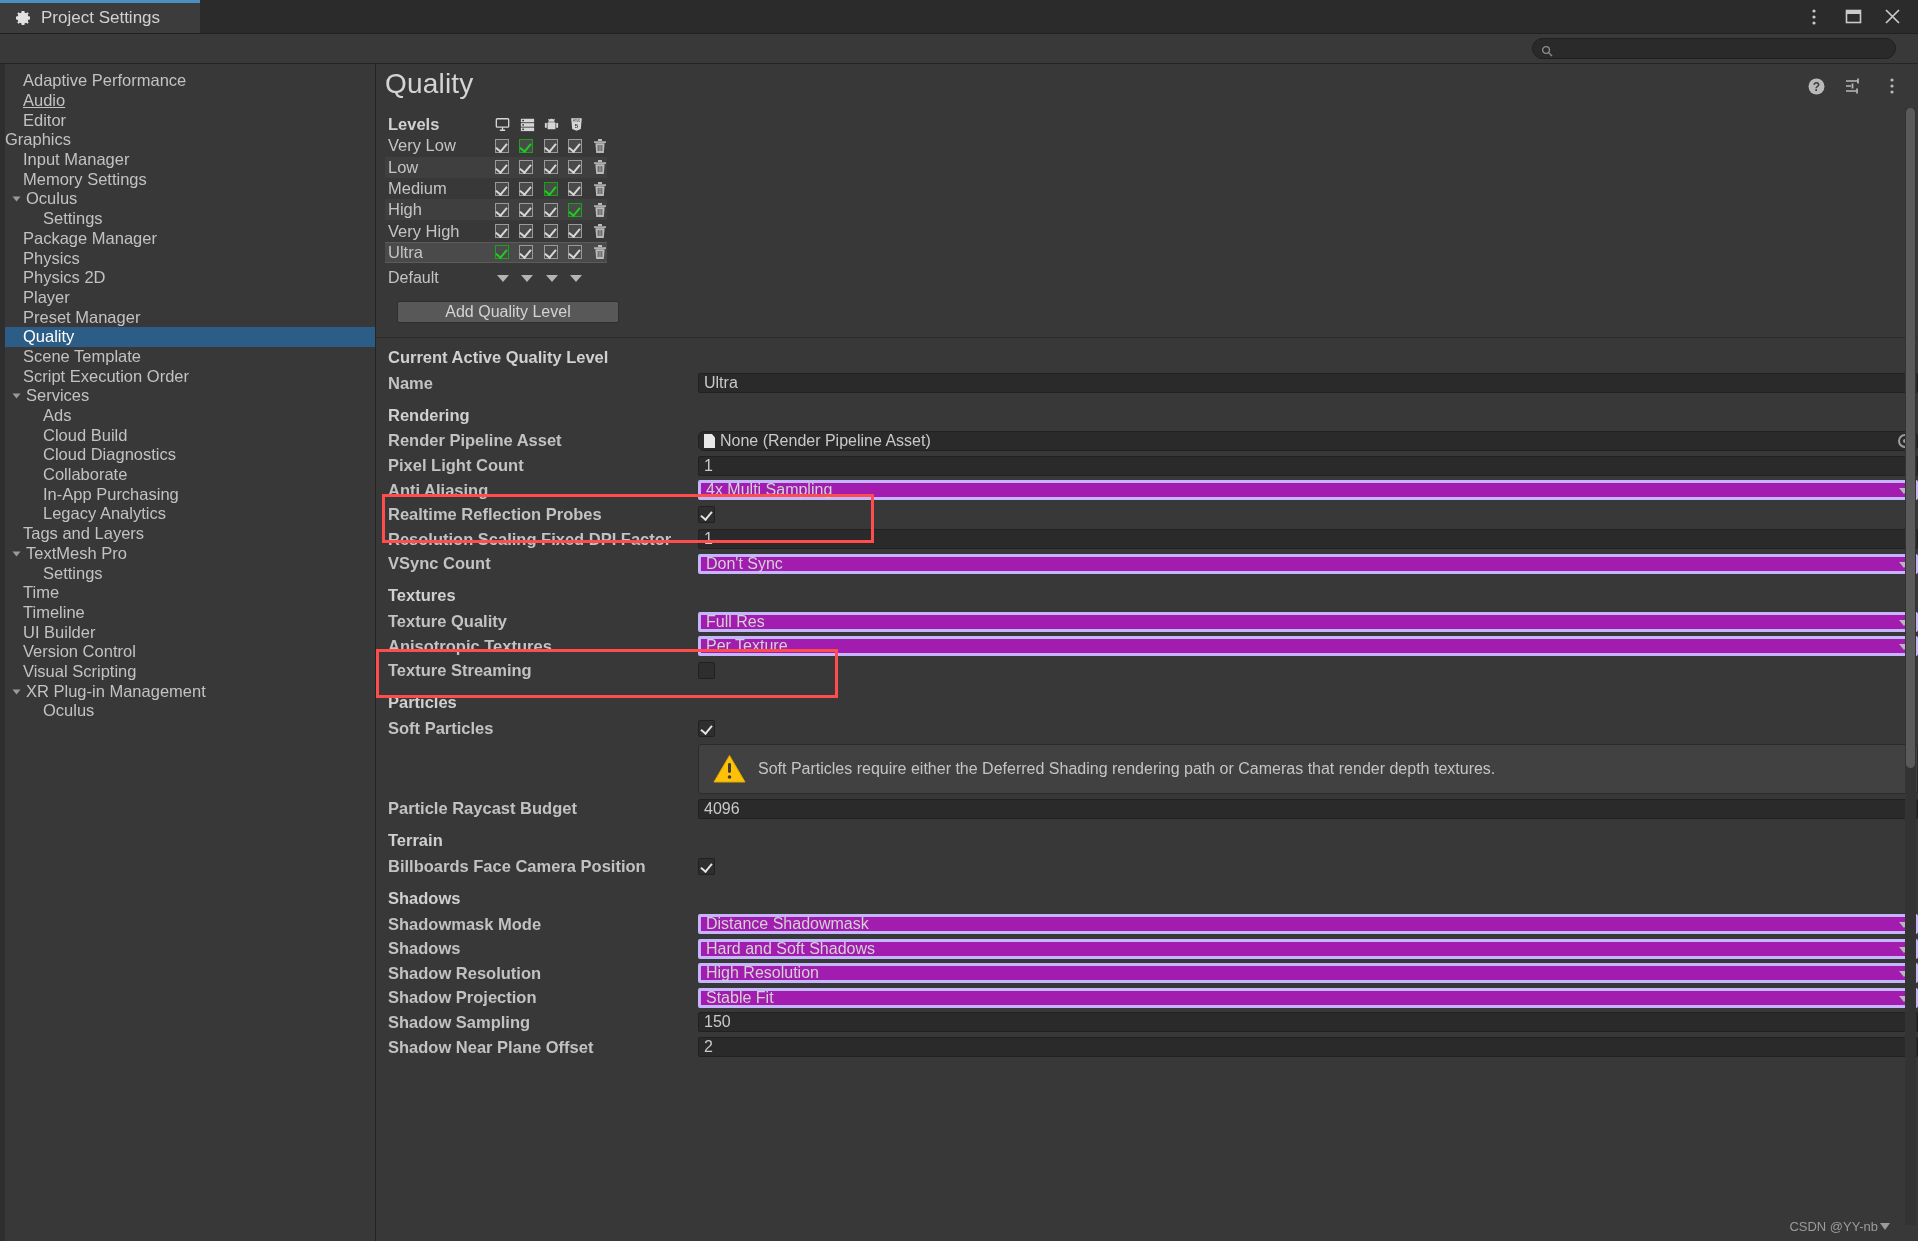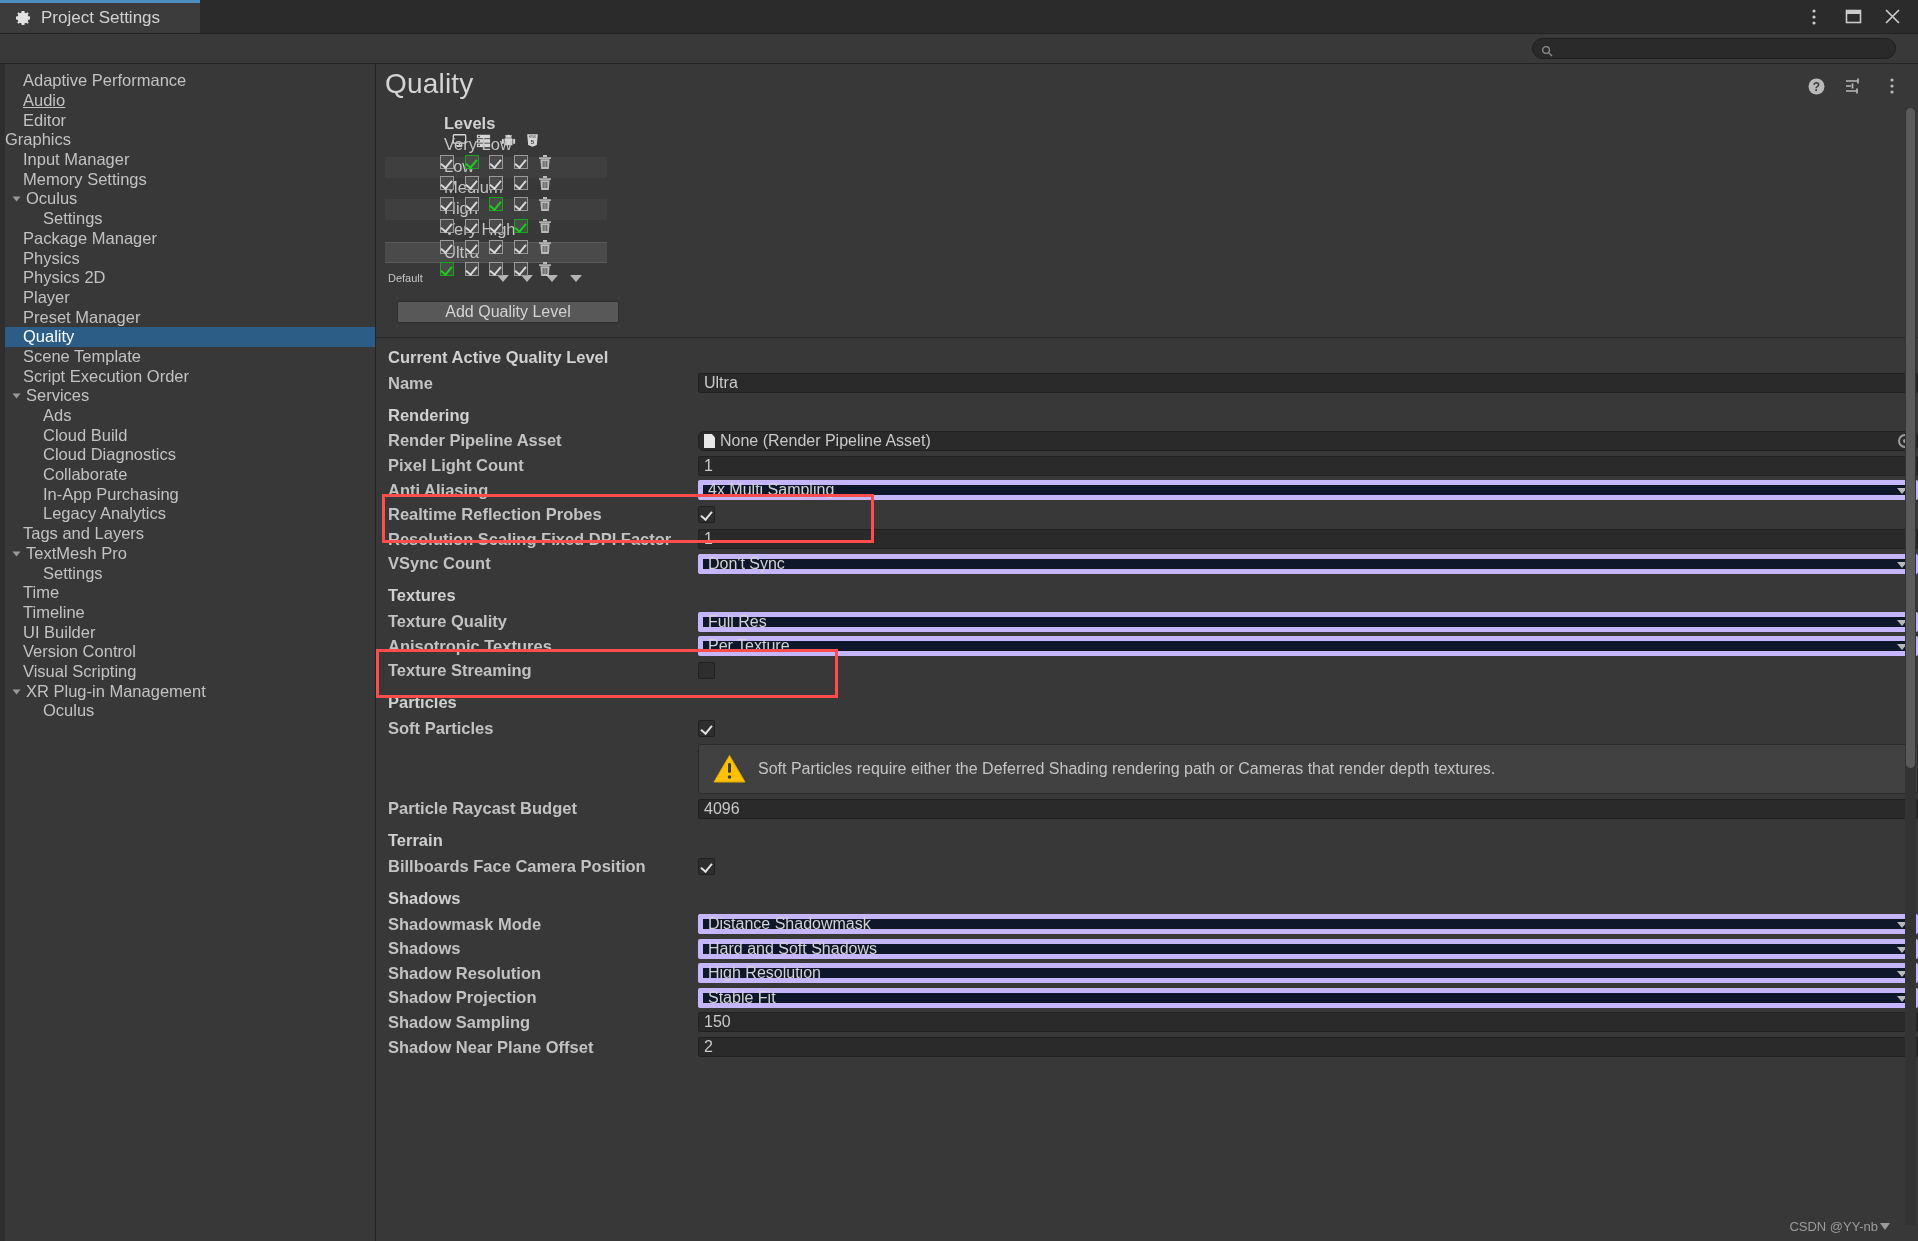--- a/index.html
+++ b/index.html
@@ -125,21 +125,20 @@
 
   
   .levels {
     padding-left: 9px;
     margin-top: 10px;
   }
   .lv-row {
     display: flex; align-items: center;
     height: 21.3px;
     width: 222px;
-    flex-direction: column;
   }
   .lv-row.alt { background: #3f3f3f; }
   .lv-row.sel { background: #4a4a4a; border-top:1px solid #5b5b5b; border-bottom:1px solid #5b5b5b; }
   .lv-name {
     width: 110px; font-size: 16.5px; color: #c4c4c4;
     padding-left: 3px; white-space: nowrap;
   }
   .lv-name.hdr { font-weight: bold; color: #d0d0d0; }
   .lv-cells { display: flex; align-items: center; gap: 9.5px; }
   .lv-cell { width: 15px; height: 15px; display:flex; align-items:center; justify-content:center; }
@@ -160,21 +159,21 @@
   }
   .cb.green { border-color: #19a319; background: #4a4a4a; }
   .cb.green.on::after { border-color: #1fcc1f; }
   .trash { width: 14px; height: 16px; display:block; opacity:.85; }
   .plat-icon { width: 17px; height: 17px; display:block; }
   .lv-default {
     display: flex; align-items: center;
     height: 24px; width: 222px;
     margin-top: 3px;
   }
-  .lv-default .lv-name { font-size: 11px; }
+  .lv-default .lv-name { font-size: 16px; }
   .caret { width: 0; height: 0; border-left: 6px solid transparent; border-right: 6px solid transparent; border-top: 7px solid #b4b4b4; }
   .btn-add {
     margin-top: 11px; margin-left: 12px;
     width: 222px; height: 22px;
     background: #585858;
     border: 1px solid #2e2e2e;
     border-radius: 2px;
     color: #d3d3d3; font-size: 16px;
     display:flex; align-items:center; justify-content:center;
     font-family: "Liberation Sans", sans-serif;
@@ -203,22 +202,22 @@
     height: 20px; width: 100%;
     background: #2a2a2a;
     border: 1px solid #212121;
     color: #c9c9c9; font-size: 16px;
     display: flex; align-items: center;
     padding: 0 5px;
     border-radius: 2px;
   }
   .ddown {
     height: 20px; width: 100%;
-    background: #0f172a;
-    border: 5px solid #c4b5fd;
+    background: #a21caf;
+    border: 3px solid #c4b5fd;
     color: #d2d2d2; font-size: 16px;
     display: flex; align-items: center;
     padding: 0 5px;
     border-radius: 2px;
     position: relative;
   }
   .ddown .dc {
     position: absolute; right: 6px; top: 50%; margin-top: -2px;
     width: 0; height: 0;
     border-left: 5px solid transparent; border-right: 5px solid transparent;

